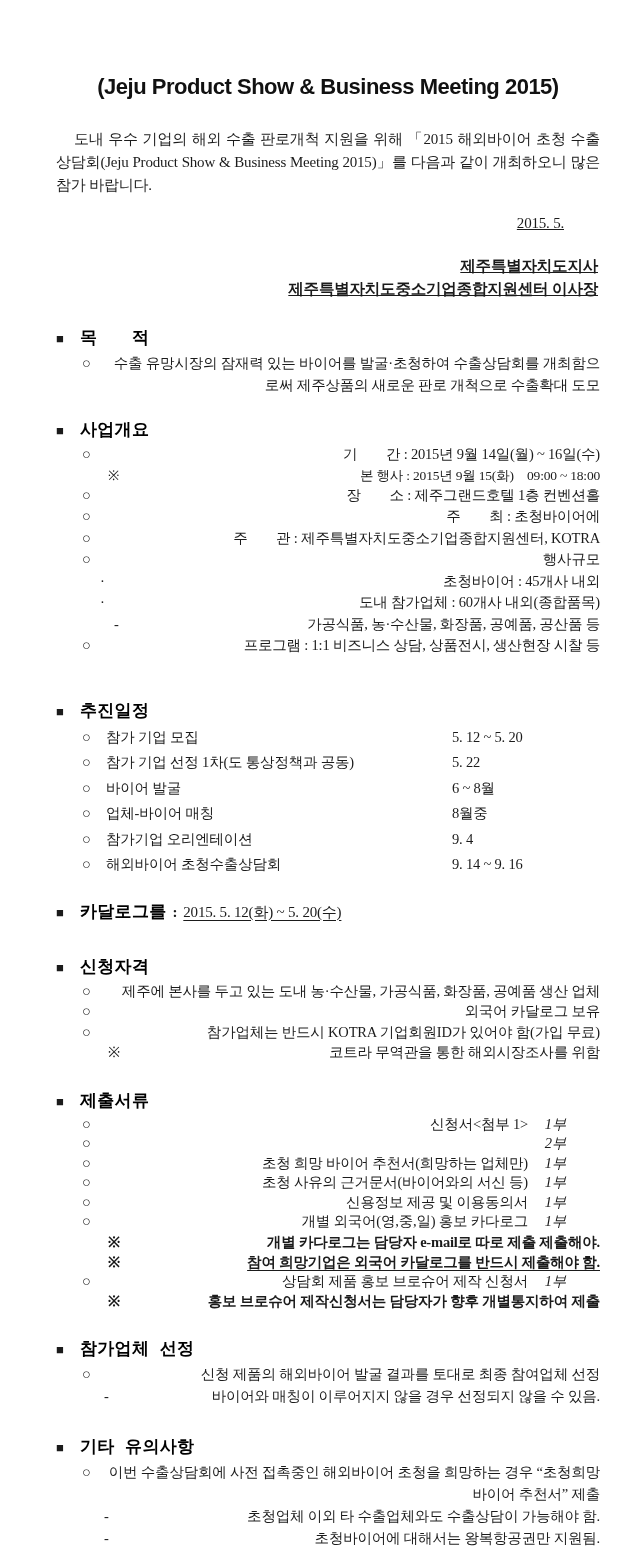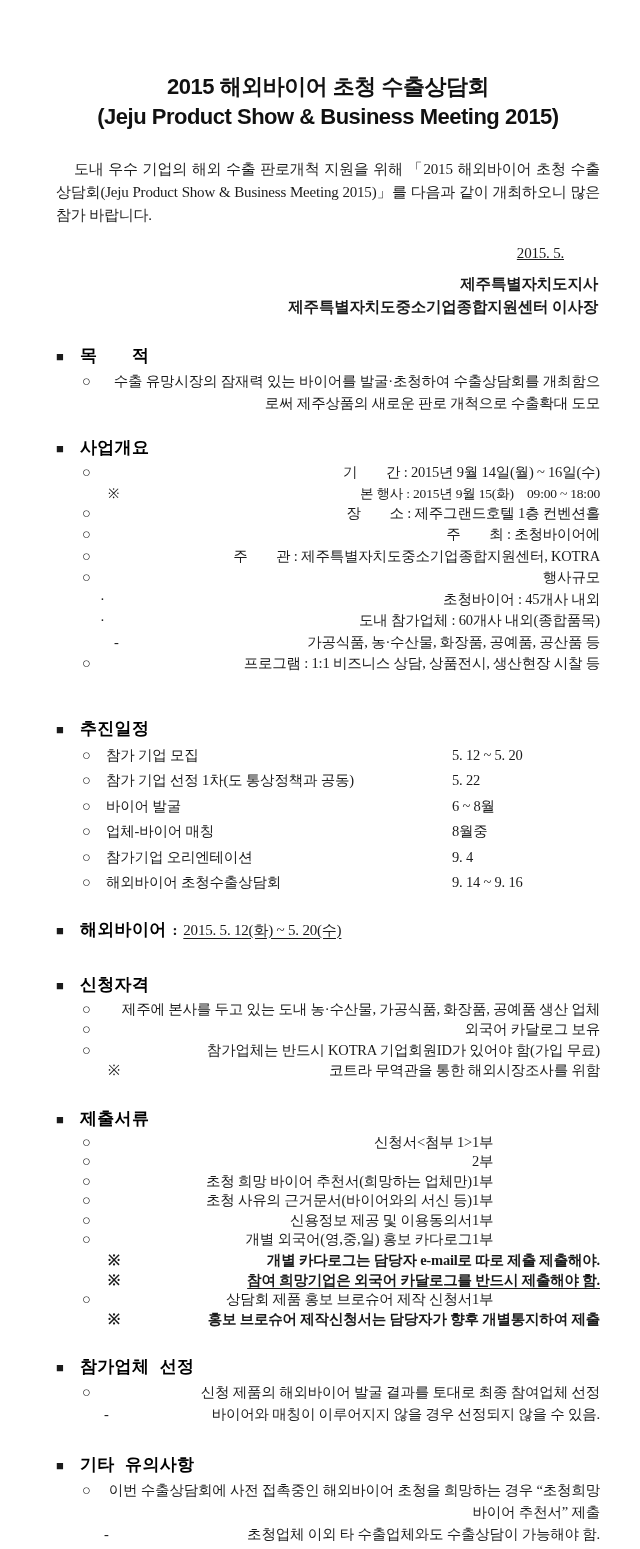--- a/index.html
+++ b/index.html
@@ -13,21 +13,21 @@
   
   .title {
     text-align:center; font-family:"Liberation Sans","DejaVu Sans",sans-serif;
     font-weight:bold; font-size:22px; line-height:30px; letter-spacing:-0.5px;
     color:#111;
   }
   
   .intro { margin-top:26px; line-height:23px; font-size:15px; text-align:justify; text-indent:18px; }
   .date-line { margin-top:4px; text-align:right; padding-right:36px; font-size:15px; line-height:22px;text-decoration:underline; }
   .sign { text-align:right; padding-right:2px; font-weight:bold; font-size:15.5px; line-height:23px; }
-  .sign-block { margin-top:8px; }
+  .sign-block { margin-top:20px;text-decoration:underline; }
   
   .sec { display:flex; align-items:baseline; }
   .sec .sq {
     width:24px; flex:none; font-size:13px;
     font-family:"Liberation Sans","DejaVu Sans",sans-serif;
   }
   .sec .h {
     font-family:Liberation Mono, monospace;
     font-weight:bold; font-size:17px; letter-spacing:0.3px; color:#000000;
   }
@@ -61,33 +61,32 @@
   .m-notes     { margin-top:28px; }
   .sec + .row, .sec + .srow { margin-top:3px; }
   .purpose-body { line-height:22px; }
   
   .srow { display:flex; align-items:baseline; margin-left:26px; line-height:25.5px; }
   .srow .bul { flex:none; width:24px; }
   .srow .lab { flex:none; width:346px; }
   .srow .dt  { flex:1; font-size:14.5px; }
   
   .drow { line-height:19.5px; }
-  .drow .copies { flex:none; margin-left:auto; min-width:38px; text-align:left; margin-right:90px; }
+  .drow .copies { flex:none; margin-left:auto; min-width:38px; text-align:right; margin-right:34px;font-style:italic; }
   .note-row { line-height:20px; }
   .elig-row { line-height:20.5px; }
   .sel-row { line-height:22px; }
   .note2-row { line-height:22px; }
 </style>
 </head>
 <body>
 
 <div class="page">
 
   <div class="title">
-    <div>2015 해외바이어 초청 수출상담회</div>
     <div>(Jeju Product Show &amp; Business Meeting 2015)</div>
   </div>
 
   <p class="intro">도내 우수 기업의 해외 수출 판로개척 지원을 위해 「2015 해외바이어 초청 수출상담회(Jeju Product Show &amp; Business Meeting 2015)」를 다음과 같이 개최하오니 많은 참가 바랍니다.</p>
   <div class="date-line">2015. 5.</div>
   <div class="sign-block">
     <div class="sign">제주특별자치도지사</div>
     <div class="sign">제주특별자치도중소기업종합지원센터 이사장</div>
   </div>
 
@@ -175,21 +174,21 @@
     <span class="dt">9. 4</span>
   </div>
   <div class="srow">
     <span class="bul">○</span>
     <span class="lab">해외바이어 초청수출상담회</span>
     <span class="dt">9. 14 ~ 9. 16</span>
   </div>
 
   <div class="sec m-period">
     <span class="sq">■</span>
-    <span class="h">해외바이어</span>
+    <span class="h">카달로그를</span>
     <span class="sep">:</span>
     <span class="val">2015. 5. 12(화) ~ 5. 20(수)</span>
   </div>
 
   <div class="sec m-elig">
     <span class="sq">■</span>
     <span class="h">신청자격</span>
   </div>
   <div class="row lv1 elig-row">
     <span class="bul">○</span>

